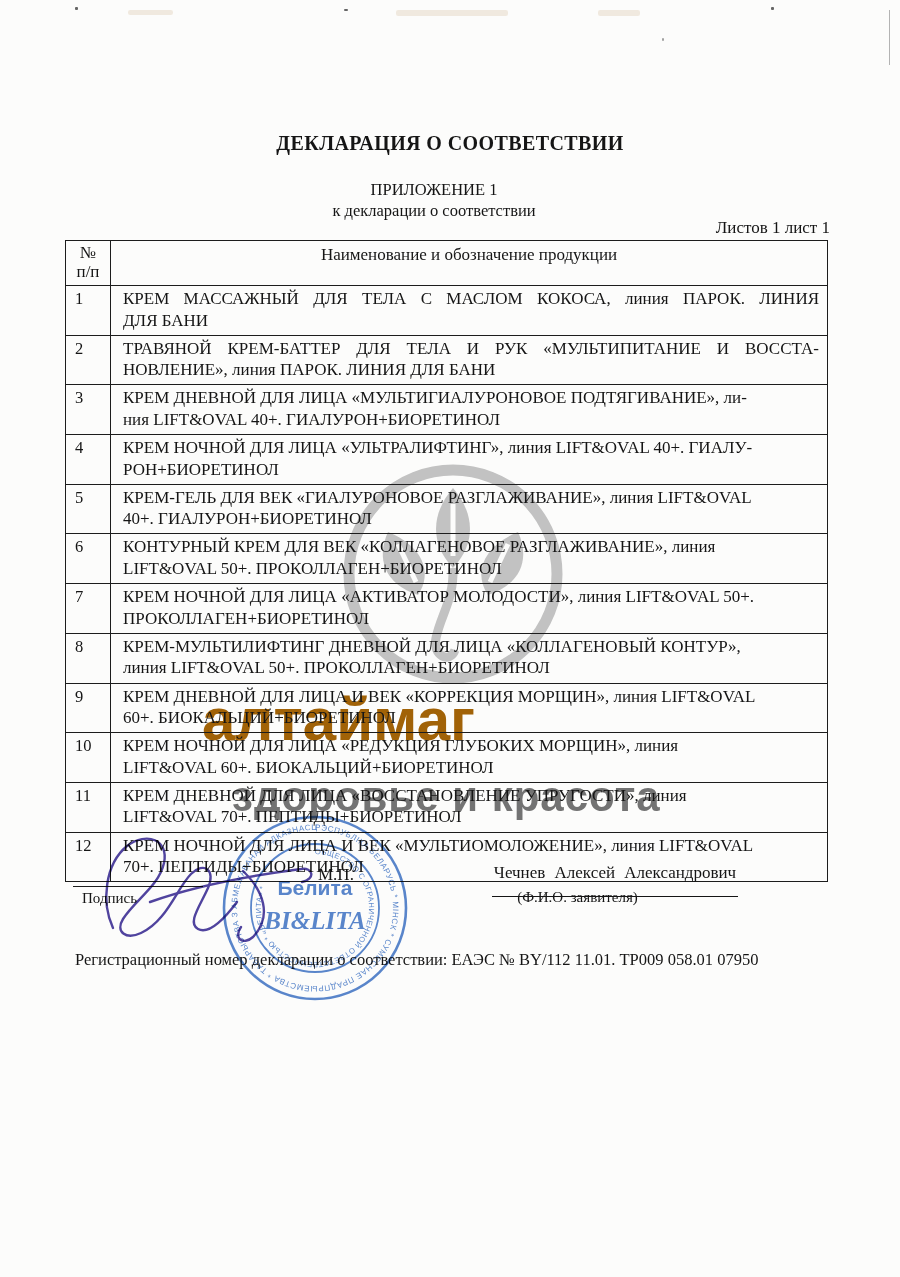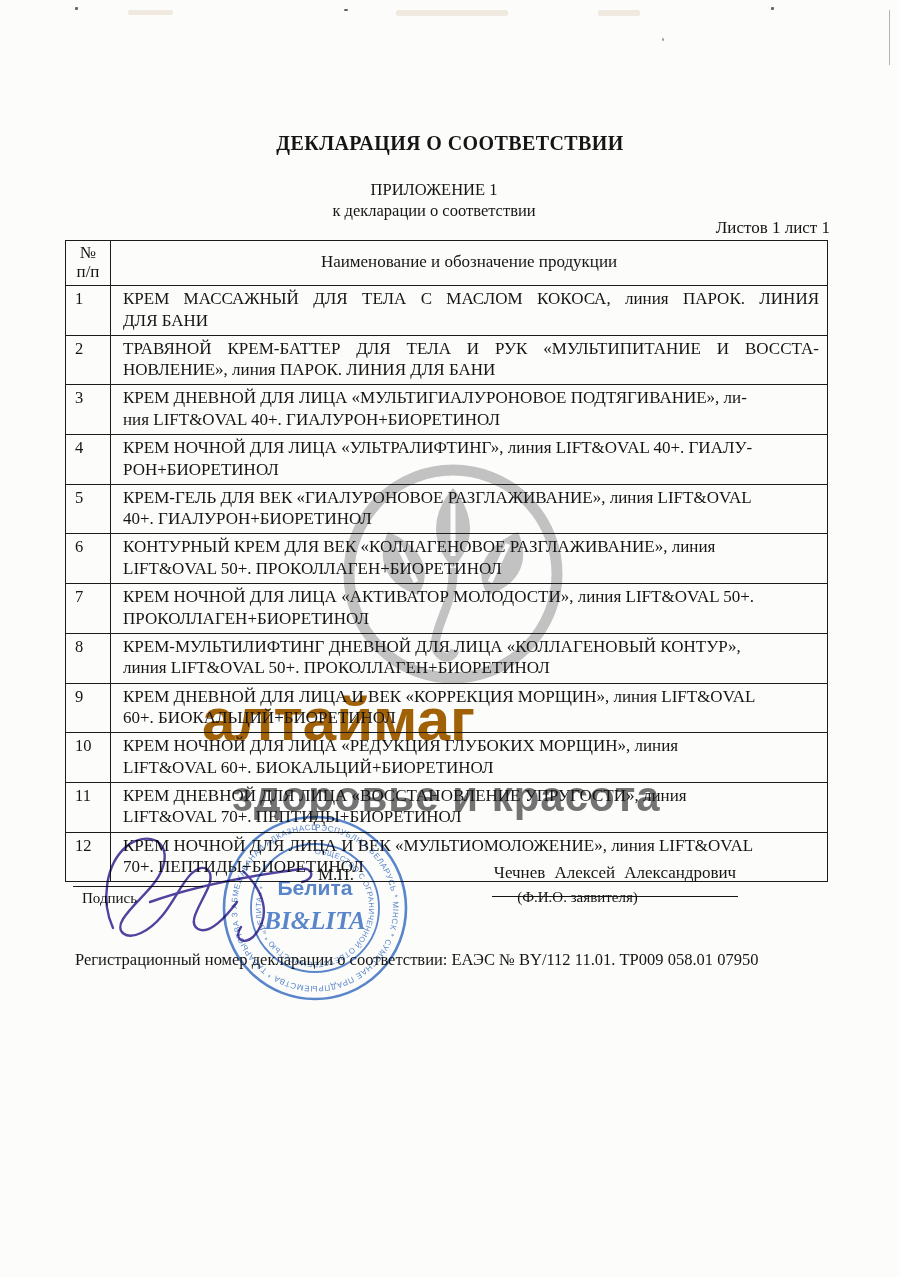--- a/index.html
+++ b/index.html
@@ -26,21 +26,21 @@
             font-weight:700;font-size:60px;line-height:1;color:#a16207;letter-spacing:0;}
   .wm-tag{left:232px;top:776px;font-family:"Liberation Sans",sans-serif;
           font-weight:700;font-size:42px;line-height:1;color:#737373;letter-spacing:1px;}
   
   .tbl-wrap{position:absolute;left:65px;top:240px;z-index:2;}
   table{border-collapse:collapse;width:762px;table-layout:fixed;background:transparent;}
   col.c1{width:45px;} col.c2{width:717px;}
   th,td{border:1.6px solid #1c1c1c;vertical-align:top;background:transparent;}
   th{font-weight:normal;}
   th.num-h{font-size:17px;line-height:19px;text-align:center;padding-top:2px;height:41px;}
-  th.prod-h{font-size:17px;text-align:center;padding-top:11px;font-family:Liberation Serif, serif;}
+  th.prod-h{font-size:17px;text-align:center;padding-top:4px;font-family:Liberation Serif, serif;}
   td.num{font-size:16.5px;padding:3px 0 0 9px;height:45.7px;}
   td.prod{font-size:17px;padding:2px 8px 0 12px;}
   td.prod .line{line-height:21.6px;white-space:normal;}
   td.prod .line.j{text-align:justify;text-align-last:justify;}
   
   .sig-area{position:absolute;z-index:3;}
   .sig-line{left:73px;top:886px;width:130px;border-bottom:1.6px solid #1c1c1c;height:0;}
   .sig-label{left:82px;top:890px;font-size:15px;}
   .mp{left:318px;top:865px;font-size:17px;}
   .name-wrap{left:455px;top:863px;width:320px;text-align:center;font-size:17px;}

